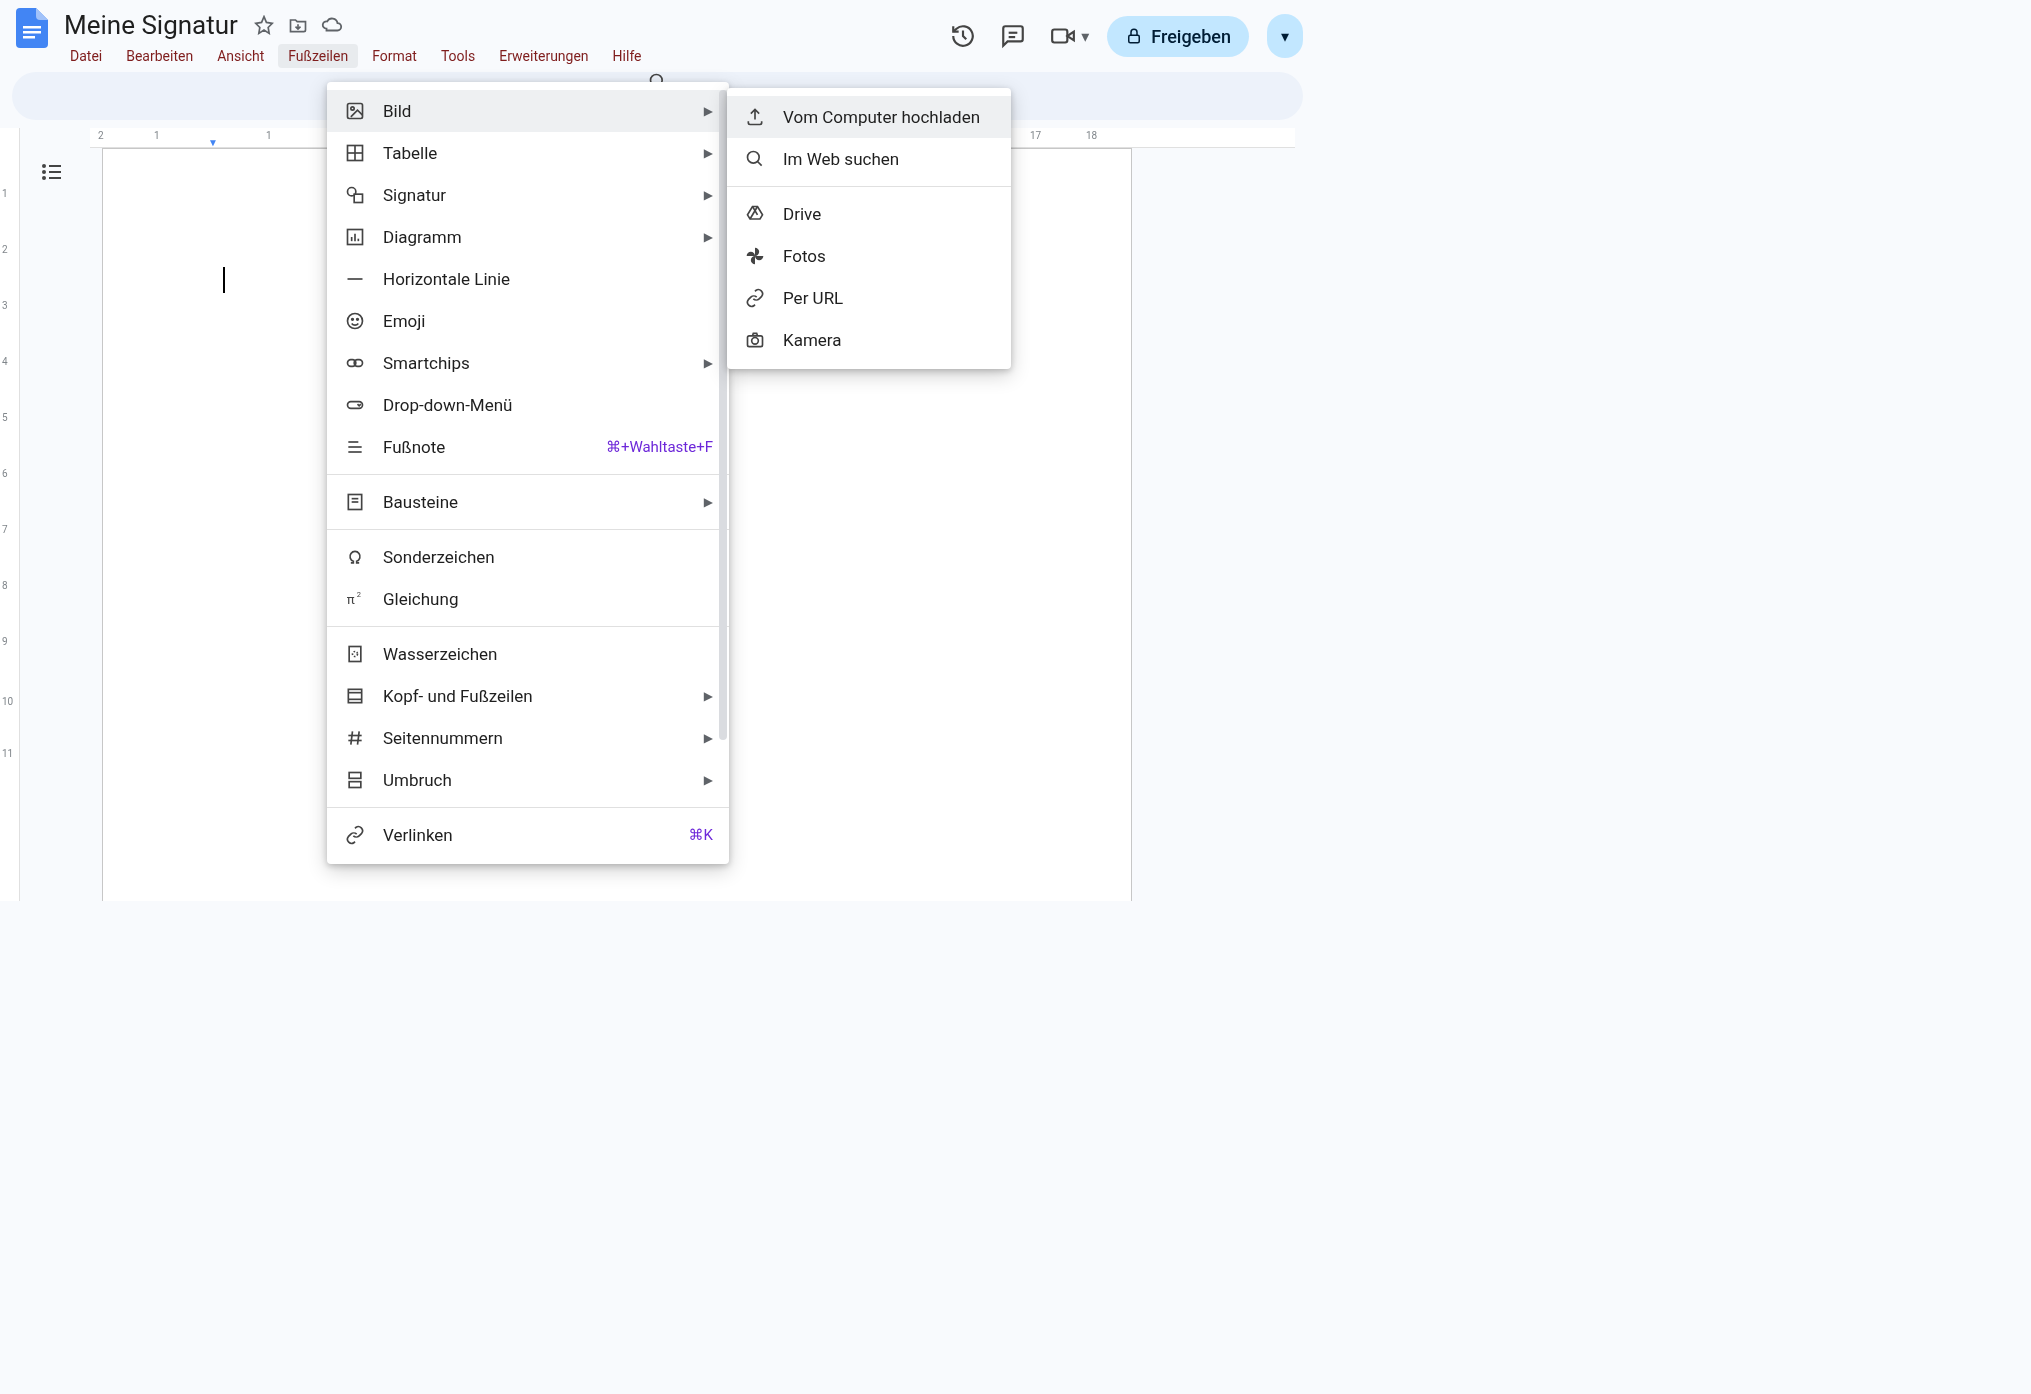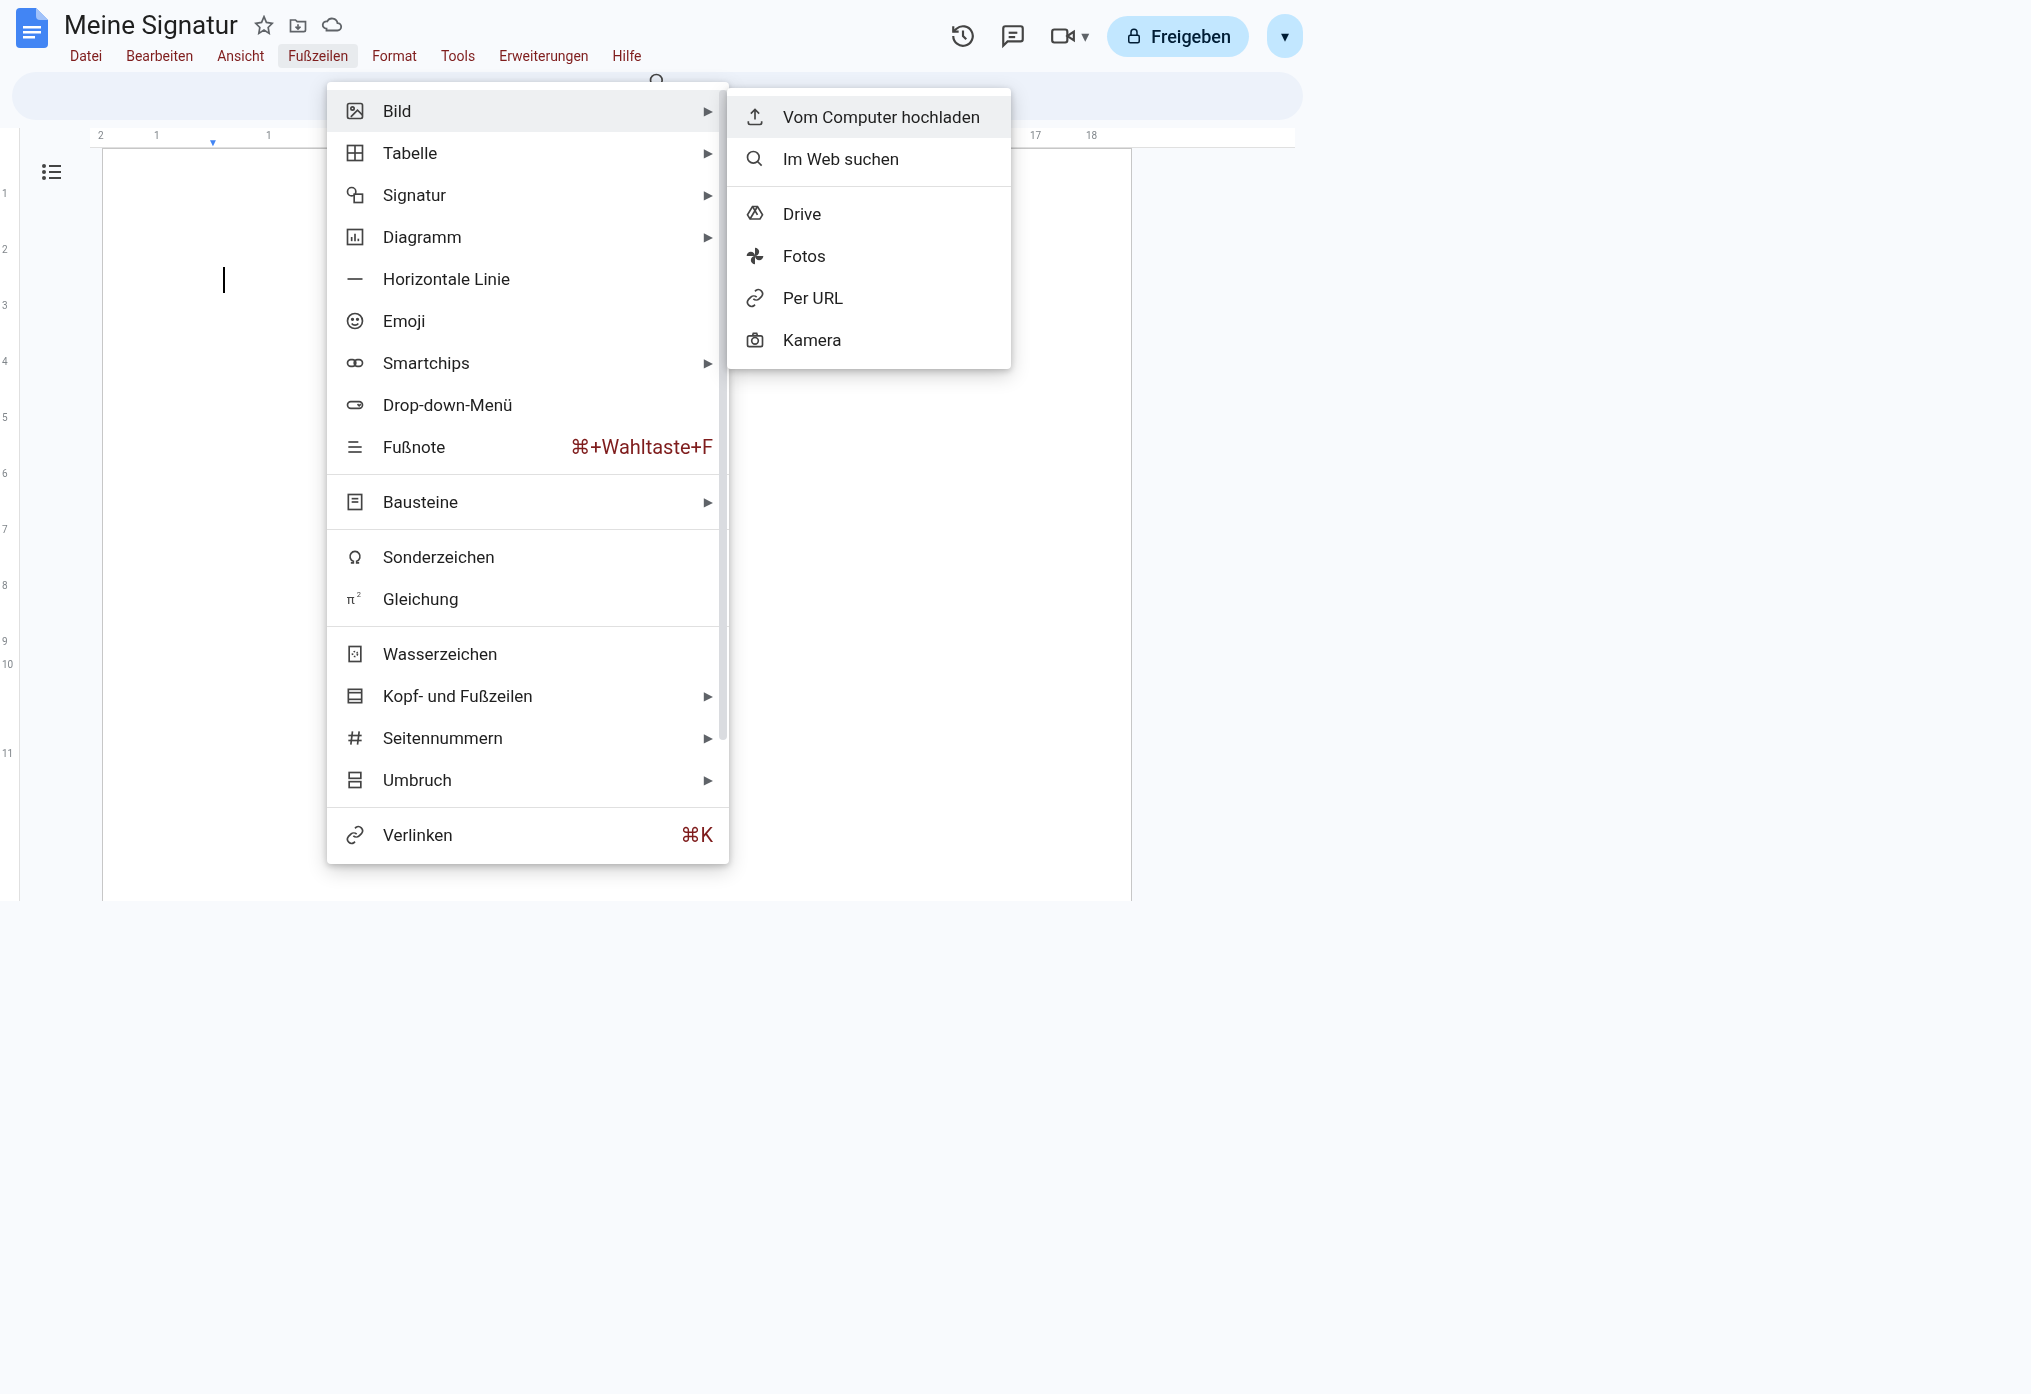--- a/index.html
+++ b/index.html
@@ -70,21 +70,21 @@
     box-shadow:0 2px 6px rgba(0,0,0,0.2),0 6px 20px rgba(0,0,0,0.19);
     padding:8px 0;z-index:100;font-size:17px;
   }
   .dd-insert{left:327px;top:82px;width:402px;max-height:800px;}
   .dd-image{left:727px;top:88px;width:284px;}
   .dd-row{display:flex;align-items:center;height:42px;padding:0 16px;cursor:pointer;position:relative;}
   .dd-row.hover{background:#eef0f2;}
   .dd-row .dd-icon{width:24px;height:24px;margin-right:16px;display:flex;align-items:center;justify-content:center;color:#444746;}
   .dd-row .dd-label{flex:1;color:#1f1f1f;}
   .dd-row .dd-arrow{color:#5f6368;font-size:12px;}
-  .dd-row .dd-shortcut{color:#7f1d1d;font-size:20px;}
+  .dd-row .dd-shortcut{color:#6d28d9;font-size:15px;}
   .dd-divider{height:1px;background:#e0e0e0;margin:6px 0;}
   .dd-scrollbar{position:absolute;right:2px;top:8px;width:8px;height:650px;background:#dadce0;border-radius:4px;}
   svg{display:block;}
 </style>
 </head>
 <body>
 
 <div class="topbar">
   <div class="docs-icon">
     <svg width="32" height="40" viewBox="0 0 32 40">
@@ -222,21 +222,21 @@
   <div class="v-ruler">
     <div class="tick" style="top:60px;">1</div>
     <div class="tick" style="top:116px;">2</div>
     <div class="tick" style="top:172px;">3</div>
     <div class="tick" style="top:228px;">4</div>
     <div class="tick" style="top:284px;">5</div>
     <div class="tick" style="top:340px;">6</div>
     <div class="tick" style="top:396px;">7</div>
     <div class="tick" style="top:452px;">8</div>
     <div class="tick" style="top:508px;">9</div>
-    <div class="tick" style="top:531px;">10</div>
+    <div class="tick" style="top:568px;">10</div>
     <div class="tick" style="top:620px;">11</div>
   </div>
   <div class="outline-btn">
       <svg width="24" height="24" viewBox="0 0 24 24" fill="#444">
         <circle cx="4" cy="6" r="2"></circle>
         <rect x="9" y="5" width="12" height="2"></rect>
         <circle cx="4" cy="12" r="2"></circle>
         <rect x="9" y="11" width="12" height="2"></rect>
         <circle cx="4" cy="18" r="2"></circle>
         <rect x="9" y="17" width="12" height="2"></rect>

